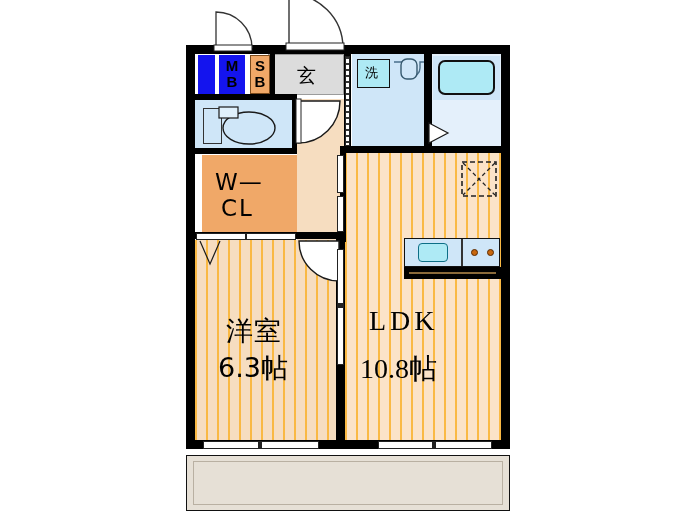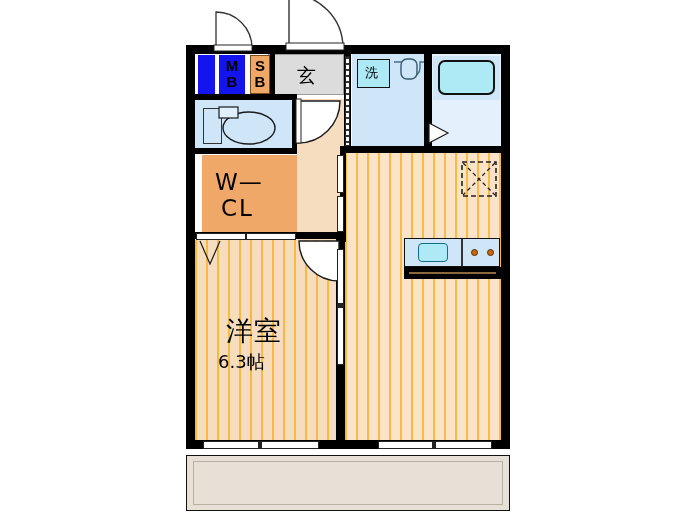--- a/index.html
+++ b/index.html
@@ -33,21 +33,21 @@
       rgba(0,0,0,0) 1.6px, rgba(0,0,0,0) 11px);
   }
 
   .outline{border:1.5px solid #111;}
   .outline-thin{border:1px solid #333;}
 
   
   .label{position:absolute;color:#000;white-space:nowrap;
          font-family:"DejaVu Sans","Liberation Sans",sans-serif;}
   .room-name{font-size:27px;letter-spacing:1px;}
-  .room-size{font-size:18px;letter-spacing:0px;}
+  .room-size{font-size:27px;letter-spacing:0px;}
   .ldk-name{font-size:28px;letter-spacing:4px;font-family:"Liberation Serif","DejaVu Serif",serif;}
   .ldk-size{font-size:28px;font-family:"Liberation Serif","DejaVu Serif",serif;}
   .tag{font-size:15px;font-weight:bold;line-height:1.0;text-align:center;}
   .tag-black{color:#000000;}
   .genkan-label{font-size:19px;}
   .balcony-label{font-size:17px;letter-spacing:3px;}
   .wash-label{font-size:13px;}
 
   
   .sash{background:#ffffff;border:1px solid #222;}
@@ -191,14 +191,16 @@
   <div class="abs sash" style="left:261px;top:441px;width:58px;height:8px;"></div>
   <div class="abs sash-bar" style="left:258px;top:441px;width:4px;height:8px;"></div>
 
   <div class="abs sash" style="left:378px;top:441px;width:57px;height:8px;"></div>
   <div class="abs sash" style="left:435px;top:441px;width:57px;height:8px;"></div>
   <div class="abs sash-bar" style="left:432px;top:441px;width:4px;height:8px;"></div>
 
   <div class="label room-name" style="left:226px;top:305px;margin-top:8px;">洋室</div>
   <div class="label room-size" style="left:218px;top:350px;">6.3帖</div>
 
+  <div class="label ldk-name" style="left:369px;top:305px;">LDK</div>
+  <div class="label ldk-size" style="left:360px;top:350px;">10.8帖</div>
 
 </div>
 
 </body></html>

